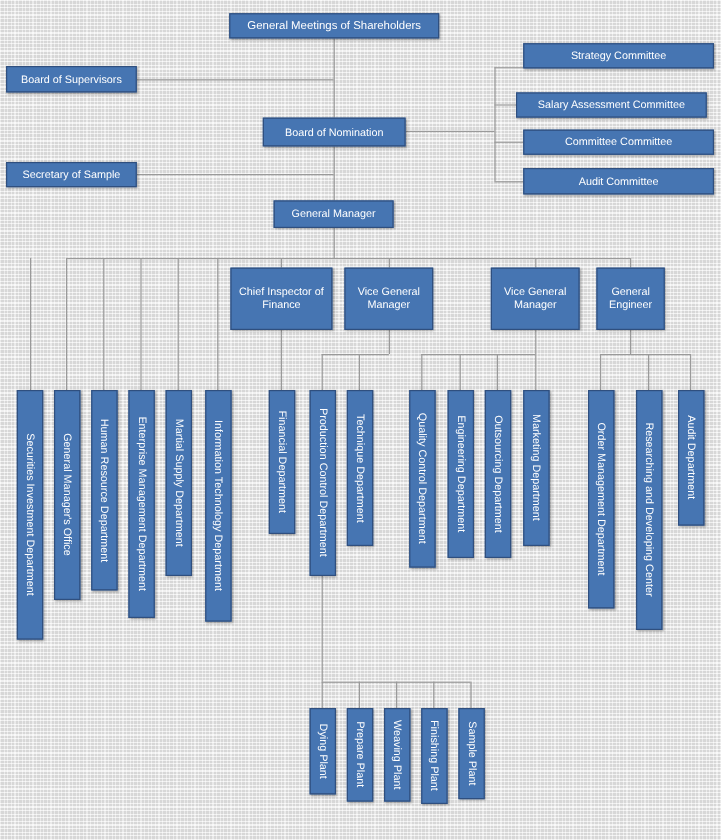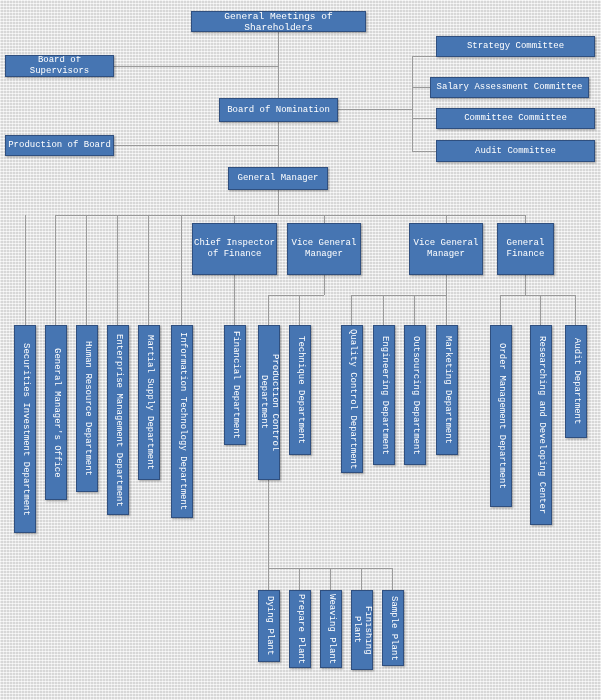--- a/index.html
+++ b/index.html
@@ -9,21 +9,21 @@
   }
   #page {
     position: relative;
     width: 601px;
     height: 700px;
     background-color: #e6e6e6;
     background-image:
       repeating-linear-gradient(0deg, rgba(255,255,255,0.55) 0px, rgba(255,255,255,0.55) 1px, rgba(0,0,0,0.035) 1px, rgba(0,0,0,0.035) 3px),
       repeating-linear-gradient(90deg, rgba(255,255,255,0.5) 0px, rgba(255,255,255,0.5) 1px, rgba(0,0,0,0.03) 1px, rgba(0,0,0,0.03) 3px);
     overflow: hidden;
-    font-family: Liberation Mono, monospace;
+    font-family: Liberation Sans, sans-serif;
   }
   .node {
     position: absolute;
     background: #4675b2;
     border: 1px solid #2f4f7f;
     box-shadow: 1px 1px 2px rgba(0,0,0,0.35);
     color: #ffffff;
     font-size: 9px;
     line-height: 11px;
     text-align: center;
@@ -120,21 +120,21 @@
 
   <div class="node" style="left:5px; top:55px; width:109px; height:22px;">
     <span>Board of Supervisors</span>
   </div>
 
   <div class="node" style="left:219px; top:98px; width:119px; height:24px;">
     <span>Board of Nomination</span>
   </div>
 
   <div class="node" style="left:5px; top:135px; width:109px; height:21px;">
-    <span>Production of Board</span>
+    <span>Secretary of Sample</span>
   </div>
 
   <div class="node" style="left:436px; top:36px; width:159px; height:21px;">
     <span>Strategy   Committee</span>
   </div>
 
   <div class="node" style="left:430px; top:77px; width:159px; height:21px;">
     <span>Salary Assessment Committee</span>
   </div>
 
@@ -156,21 +156,21 @@
 
   <div class="node" style="left:287px; top:223px; width:74px; height:52px;">
     <span>Vice General Manager</span>
   </div>
 
   <div class="node" style="left:409px; top:223px; width:74px; height:52px;">
     <span>Vice General Manager</span>
   </div>
 
   <div class="node" style="left:497px; top:223px; width:57px; height:52px;">
-    <span>General Finance</span>
+    <span>General Engineer</span>
   </div>
 
   <div class="node vert" style="left:14px; top:325px; width:22px; height:208px;">
     <span>Securities   Investment   Department</span>
   </div>
   <div class="node vert" style="left:45px; top:325px; width:22px; height:175px;">
     <span>General Manager's Office</span>
   </div>
   <div class="node vert" style="left:76px; top:325px; width:22px; height:167px;">
     <span>Human Resource Department</span>

